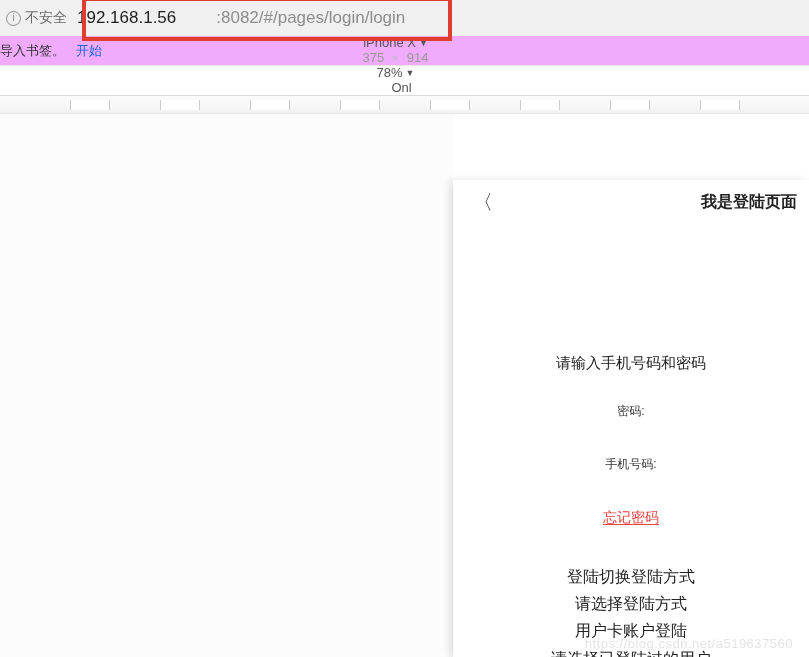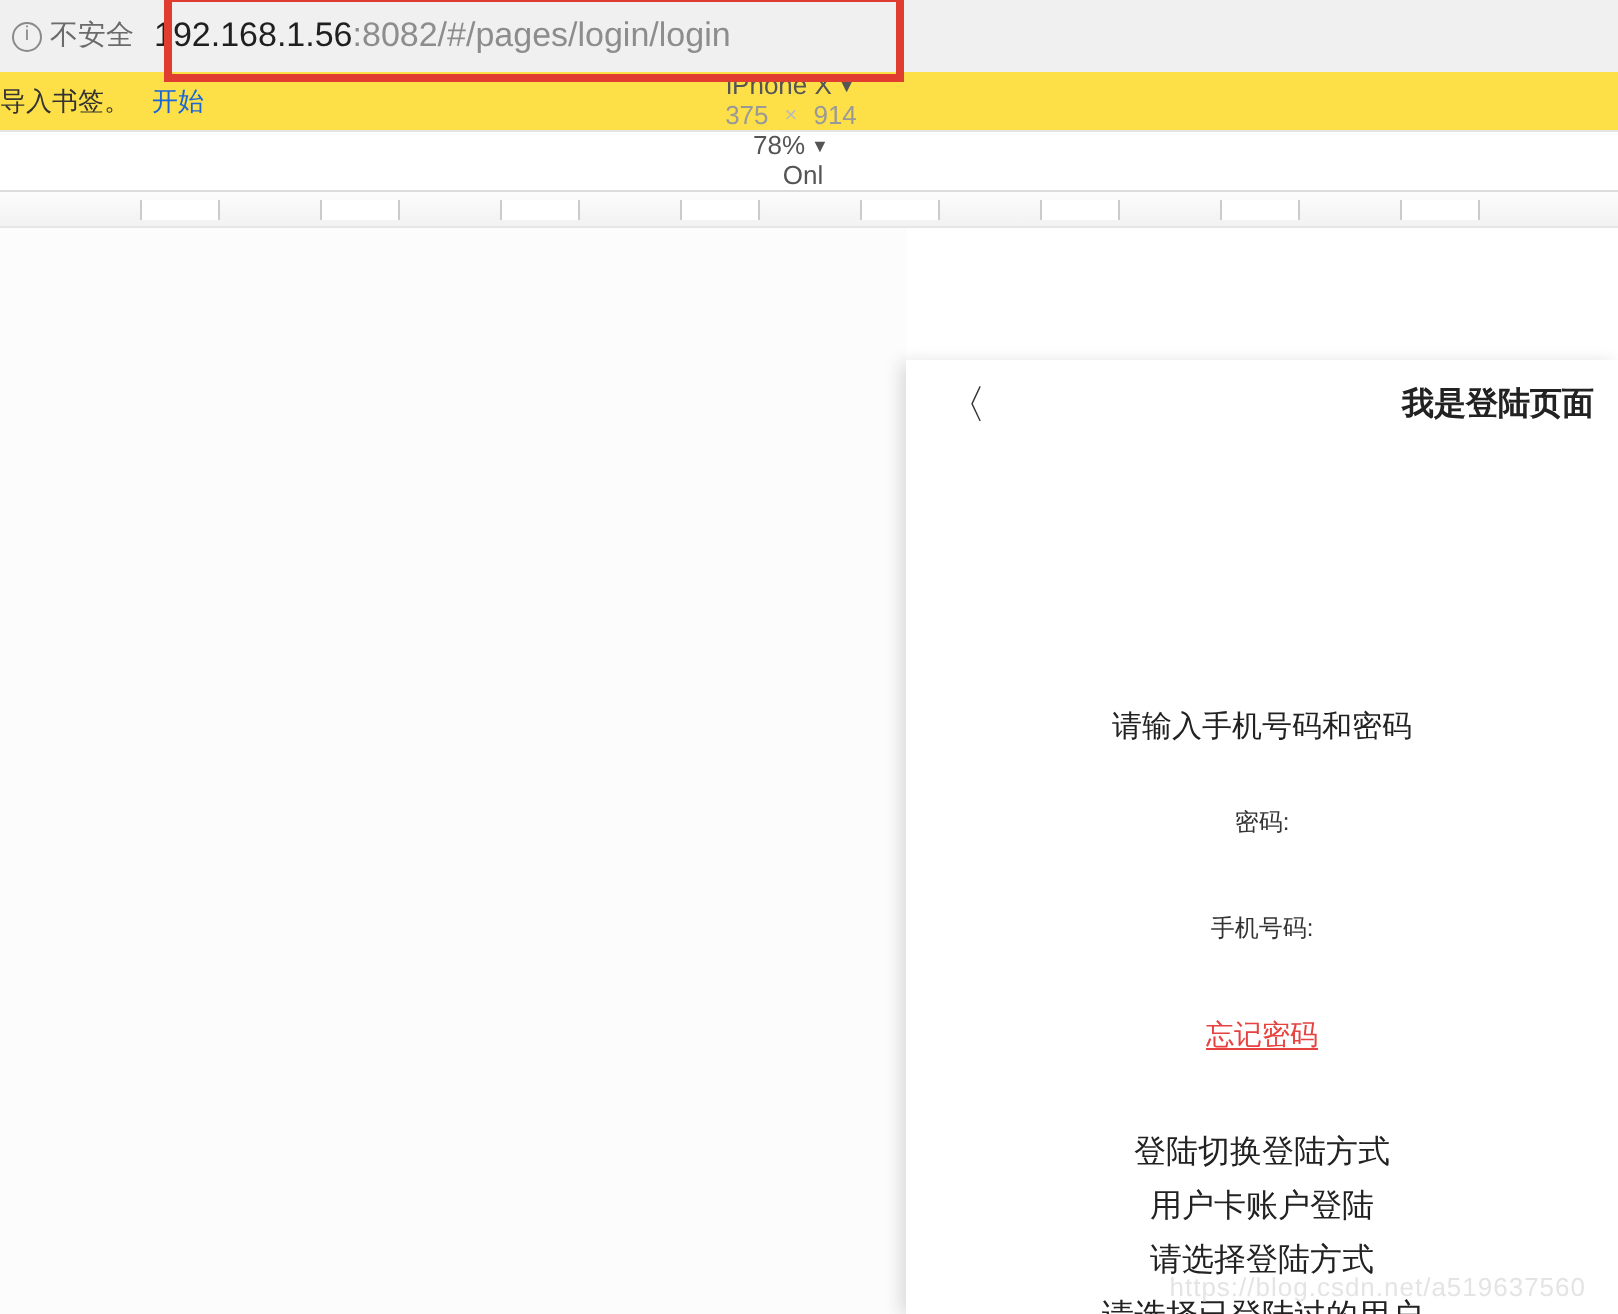--- a/index.html
+++ b/index.html
@@ -4,25 +4,25 @@
   <style>
     * { margin: 0; padding: 0; box-sizing: border-box; font-family: -apple-system, "Microsoft YaHei", Arial, sans-serif; }
     body { background: #fff; width: 809px; height: 657px; overflow: hidden; position: relative; }
 
     
     .addr-bar { height: 36px; background: #f0f0f0; display: flex; align-items: center; padding-left: 6px; position: relative; }
     .nosafe { color: #6b6b6b; font-size: 14px; display: flex; align-items: center; gap: 4px; }
     .nosafe .info-icon { width: 15px; height: 15px; border: 1.3px solid #8a8a8a; border-radius: 50%; display: inline-flex; align-items: center; justify-content: center; font-size: 10px; color: #8a8a8a; line-height: 1; }
     .url-box { margin-left: 10px; color: #333; font-size: 17px; display: flex; align-items: flex-end; }
     .url-host { color: #1f1f1f; }
-    .url-rest { color: #8d8d8d; }
+    .url-rest { color: #8d8d8d; margin-left: 40px; }
     .red-highlight { position: absolute; top: -3px; left: 82px; width: 370px; height: 44px; border: 4px solid #e03c2f; pointer-events: none; }
 
     
-    .bm-bar { height: 30px; background: #fde047; display: flex; align-items: center; padding-left: 0; font-size: 13px; color: #333; border-bottom: 1px solid #e5e5e5; }
+    .bm-bar { height: 30px; background: #f0abfc; display: flex; align-items: center; padding-left: 0; font-size: 13px; color: #333; border-bottom: 1px solid #e5e5e5; }
     .bm-text { color: #333; }
     .bm-link { color: #1866d8; margin-left: 11px; cursor: pointer; }
 
     
     .dev-bar { height: 30px; background: #fff; border-bottom: 1px solid #dcdcdc; display: flex; align-items: center; justify-content: flex-end; padding-right: 0; font-size: 13px; color: #555; flex-direction: column; }
     .dev-item { margin-right: 18px; display: inline-flex; align-items: center; }
     .dev-item.last { margin-right: 6px; }
     .tri { font-size: 9px; margin-left: 3px; }
     .dim-x { color: #bbb; margin: 0 8px; font-size: 11px; }
     .dim-num { color: #999; }
@@ -102,20 +102,20 @@
       <span class="back">〈</span>
       <span class="dev-title">我是登陆页面</span>
     </div>
     <div class="dev-body">
       <div class="prompt">请输入手机号码和密码</div>
       <div class="label-line">密码:</div>
       <div class="label-line">手机号码:</div>
       <div class="forgot">忘记密码</div>
       <div class="opts">
         <div>登陆切换登陆方式</div>
+        <div>请选择登陆方式</div>
         <div>用户卡账户登陆</div>
-        <div>请选择登陆方式</div>
         <div>请选择已登陆过的用户</div>
       </div>
     </div>
     <div class="watermark">https://blog.csdn.net/a519637560</div>
   </div>
 </div>
 
 </body></html>

